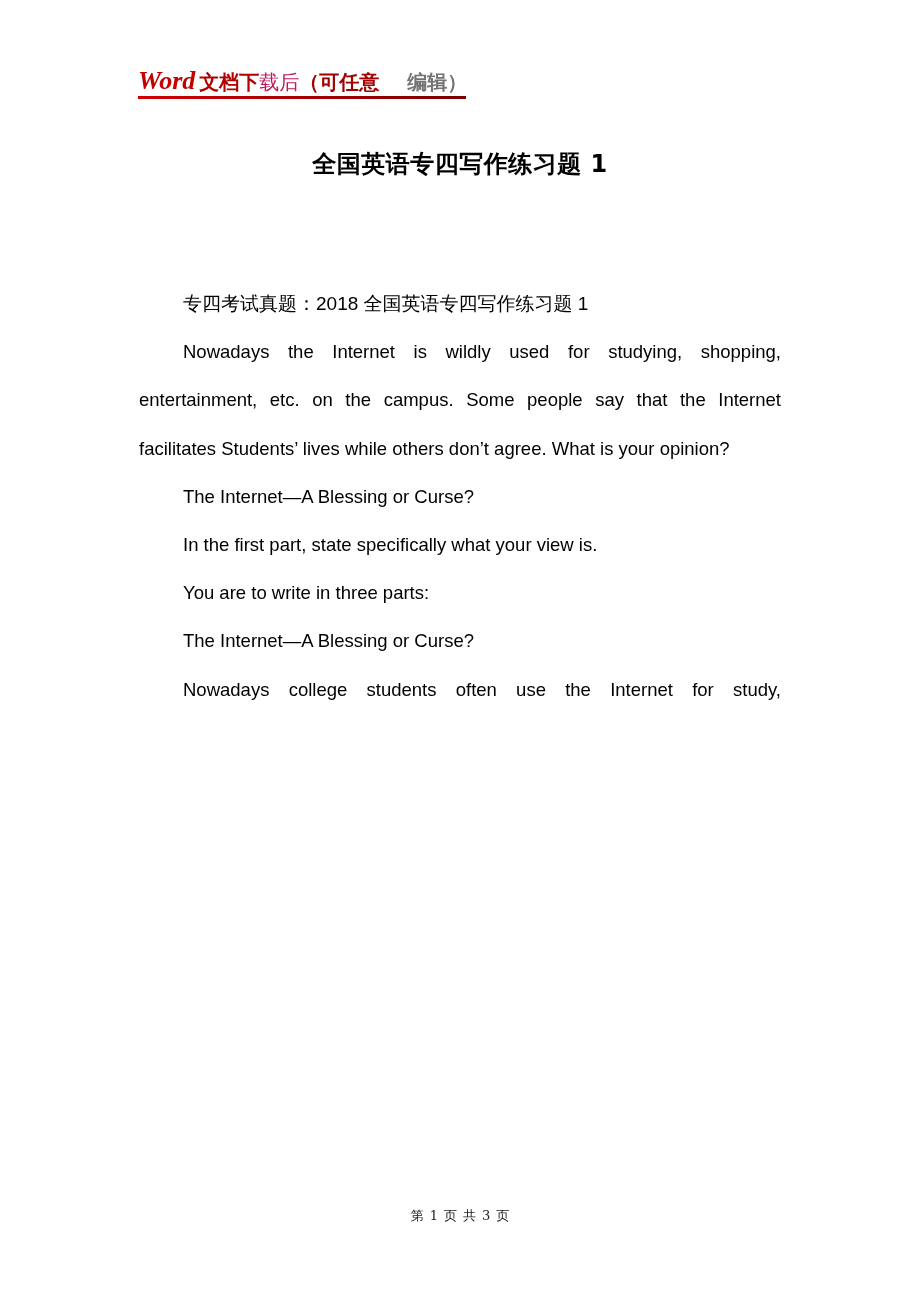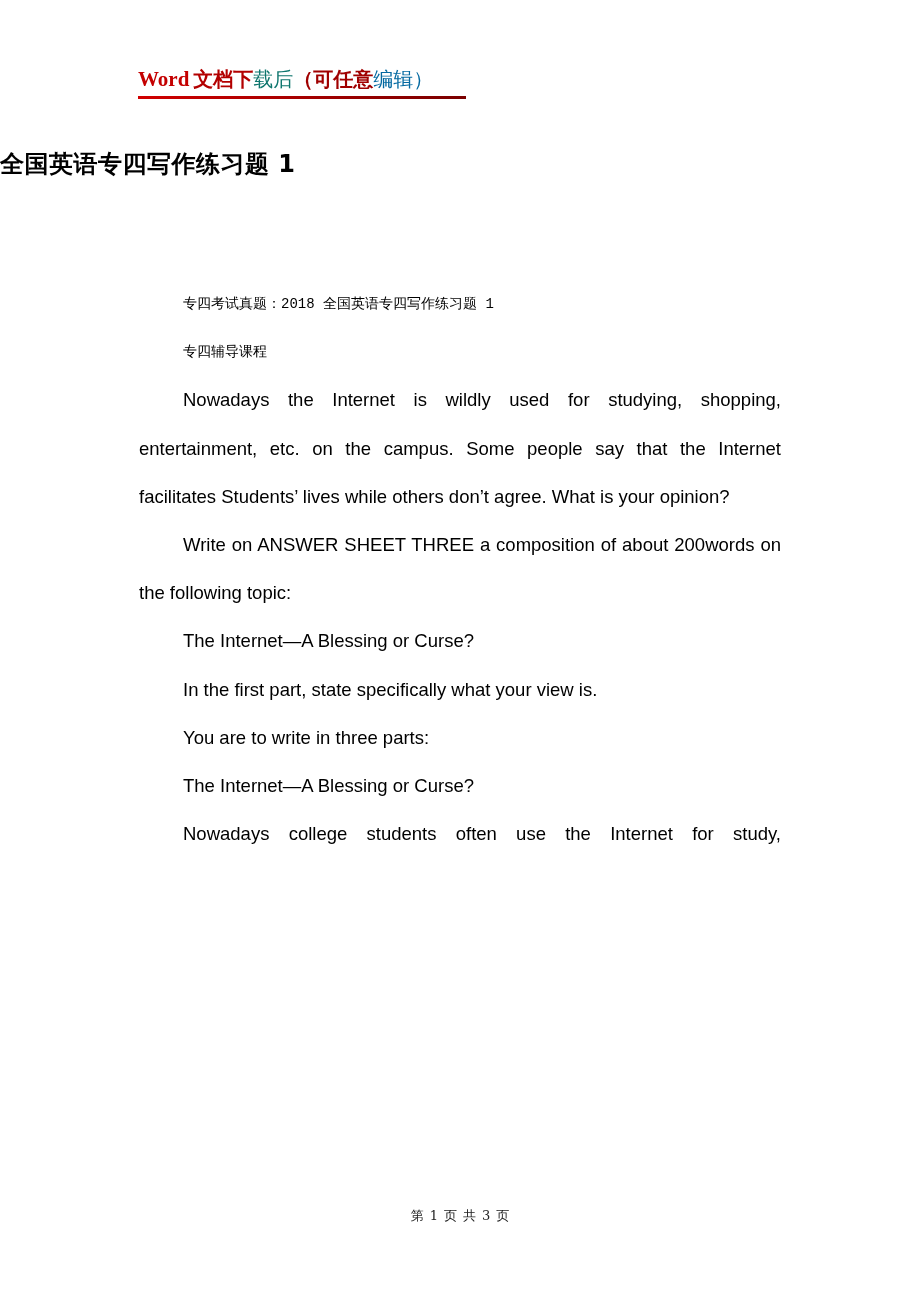--- a/index.html
+++ b/index.html
@@ -20,51 +20,53 @@
       left: 138px;
       top: 66px;
       width: 328px;
       height: 30px;
       border-bottom: 3px solid;
       border-image: linear-gradient(to right, #d10000, #7a0000) 1;
       white-space: nowrap;
     }
     .header-word {
       font-family: "Liberation Serif", "DejaVu Serif", serif;
+      font-style: italic;
       font-weight: bold;
-      font-size: 21px;
+      font-size: 26px;
       color: #c40000;
       vertical-align: baseline;
     }
     .header-cn {
       font-family: "DejaVu Sans", sans-serif;
       font-size: 20px;
       font-weight: bold;
       color: #b30000;
       margin-left: 4px;
     }
     .header-cn .light {
       font-weight: normal;
-      color: #0f766e;
+      color: #be185d;
     }
     .header-cn .dark {
       color: #a00000;
       margin-top: 20px;
     }
     .header-cn .darker {
-      font-weight: normal;
-      color: #0369a1;
+      font-weight: bold;
+      color: #737373;
+      margin-left: 28px;
     }
 
     .doc-title {
       position: absolute;
       left: 0;
       width: 920px;
       top: 148px;
-      text-align: left;
+      text-align: center;
       font-family: "DejaVu Sans", sans-serif;
       font-weight: bold;
       font-size: 24px;
       letter-spacing: 0.5px;
     }
 
     .content {
       position: absolute;
       left: 139px;
       top: 280px;
@@ -73,22 +75,22 @@
       font-size: 18.5px;
       line-height: 48.2px;
       color: #000;
     }
     .content p {
       margin: 0;
       text-indent: 44px;
       text-align: justify;
     }
     .content p.cn {
-      font-family: Liberation Mono, monospace;
-      font-size: 14px;
+      font-family: Liberation Sans, sans-serif;
+      font-size: 19px;
     }
 
     .page-footer {
       position: absolute;
       left: 0;
       width: 920px;
       top: 1207px;
       text-align: center;
       font-family: "DejaVu Serif", serif;
       font-size: 13px;
@@ -101,23 +103,21 @@
 <body>
 
 <div class="header-banner">
   <span class="header-word">Word</span><span class="header-cn"><span>文档下</span><span class="light">载后</span><span class="dark">（可任意</span><span class="darker">编辑）</span></span>
 </div>
 
 <h1 class="doc-title" style="margin:0;">全国英语专四写作练习题 1</h1>
 
 <div class="content">
   <p class="cn">专四考试真题：2018 全国英语专四写作练习题 1</p>
-  <p class="cn">专四辅导课程</p>
   <p>Nowadays the Internet is wildly used for studying, shopping, entertainment, etc. on the campus. Some people say that the Internet facilitates Students’ lives while others don’t agree. What is your opinion?</p>
-  <p>Write on ANSWER SHEET THREE a composition of about 200words on the following topic:</p>
   <p>The Internet—A Blessing or Curse?</p>
   <p>In the first part, state specifically what your view is.</p>
   <p>You are to write in three parts:</p>
   <p>The Internet—A Blessing or Curse?</p>
   <p style="text-align-last: justify;">Nowadays college students often use the Internet for study,</p>
 </div>
 
 <div class="page-footer">
   <span>第</span><span>1</span><span>页</span><span>共</span><span>3</span><span>页</span>
 </div>

